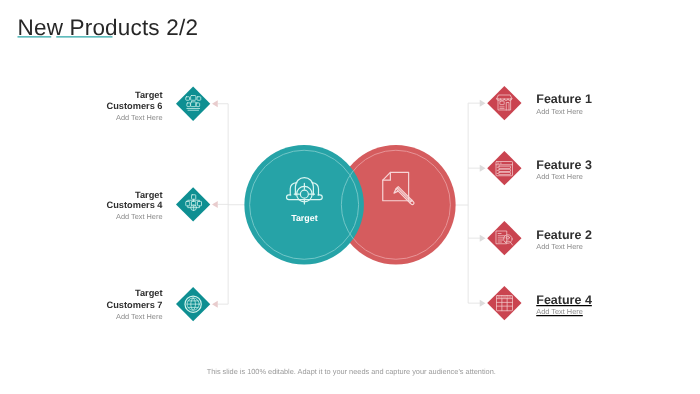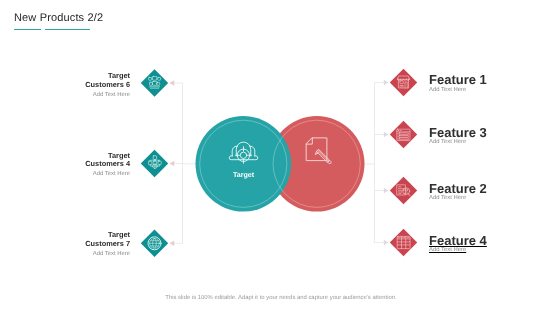--- a/index.html
+++ b/index.html
@@ -1,27 +1,27 @@
 <!DOCTYPE html>
 <html><head>
 <meta charset="utf-8">
 <title>New Products 2/2</title>
 <style>
   html,body{margin:0;padding:0;}
   body{width:560px;height:315px;background:#fff;font-family:"Liberation Sans",sans-serif;overflow:hidden;-webkit-font-smoothing:antialiased;text-rendering:geometricPrecision;}
   .slide{position:relative;width:560px;height:315px;background:#fff;}
   svg.canvas{position:absolute;left:0;top:0;width:560px;height:315px;}
-  .title{position:absolute;left:14px;top:12px;font-size:11px;color:#272727;white-space:nowrap;letter-spacing:0.15px;}
+  .title{position:absolute;left:14px;top:12px;font-size:18px;color:#272727;white-space:nowrap;letter-spacing:0.15px;}
   .ul{position:absolute;height:1.7px;background:#2ba5a6;}
   .ul1{left:14px;top:28.5px;width:27px;}
   .ul2{left:44.5px;top:28.5px;width:45px;}
   .lbl{position:absolute;white-space:nowrap;}
   .lt{font-size:7.4px;font-weight:bold;color:#2f2f2f;line-height:8.8px;text-align:right;}
   .ls{font-size:5.9px;color:#8d8d8d;line-height:7px;text-align:right;margin-top:2px;}
-  .rt{font-size:13px;font-weight:bold;color:#2f2f2f;line-height:8.6px;text-align:left;}
+  .rt{font-size:10px;font-weight:bold;color:#2f2f2f;line-height:8.6px;text-align:left;}
   .rs{font-size:5.9px;color:#8d8d8d;line-height:7px;text-align:left;margin-top:2px;}
   .ctext{position:absolute;text-align:center;font-size:7.1px;font-weight:bold;color:#fff;line-height:8.4px;width:100px;}
   .foot{position:absolute;left:1px;top:295px;width:560px;text-align:center;font-size:5.9px;color:#9a9a9a;}
 </style>
 </head>
 <body>
 
 <div class="slide">
   <div class="title">New Products 2/2</div>
   <div class="ul ul1"></div>

